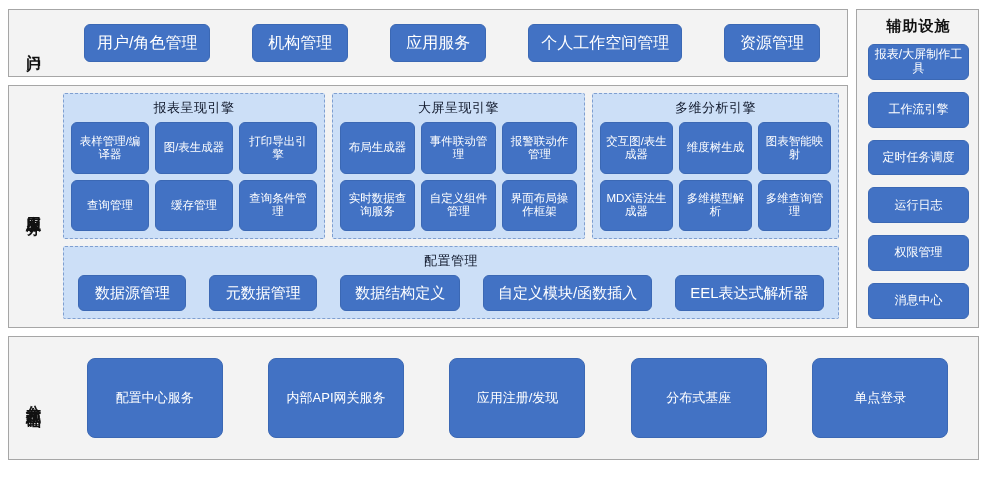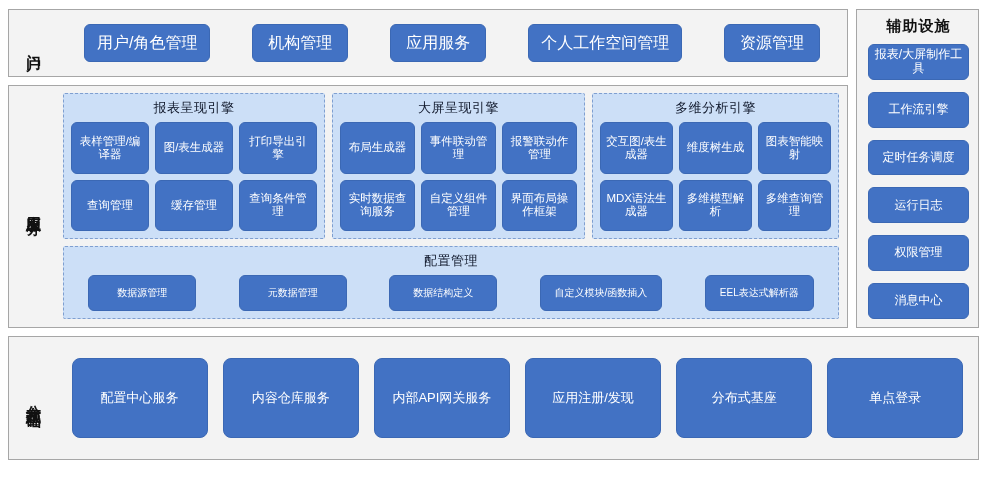--- a/index.html
+++ b/index.html
@@ -175,21 +175,21 @@
   .config-row {
     flex: 1;
     display: flex;
     align-items: center;
     justify-content: space-around;
     gap: 8px;
     min-height: 0;
   }
   .config-row .btn {
     height: 36px;
-    font-size: 10px;
+    font-size: 15px;
     padding: 12px 14px;
     flex: 0 0 auto;
     min-width: 108px;
   }
 
   
   #dist-box { flex: 0 0 124px; }
   .dist-items {
     flex: 1;
     display: flex;
@@ -297,21 +297,20 @@
         <div class="btn">消息中心</div>
       </div>
     </div>
 
   </div>
 
   <div class="outer-box" id="dist-box">
     <div class="vlabel">分布式基础</div>
     <div class="dist-items">
       <div class="btn">配置中心服务</div>
-      <div class="btn">内容仓库服务</div>
       <div class="btn">内部API网关服务</div>
       <div class="btn">应用注册/发现</div>
       <div class="btn">分布式基座</div>
       <div class="btn">单点登录</div>
     </div>
   </div>
 
 </div>
 
 </body></html>

